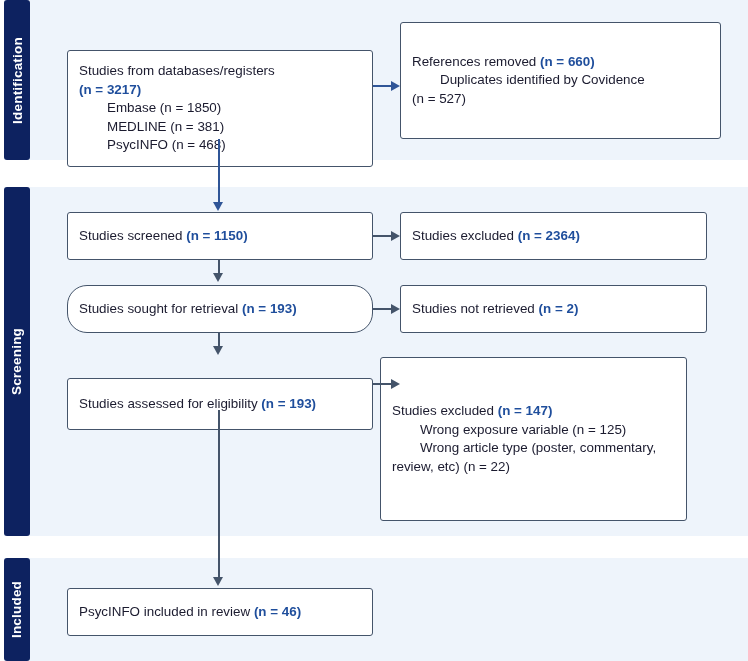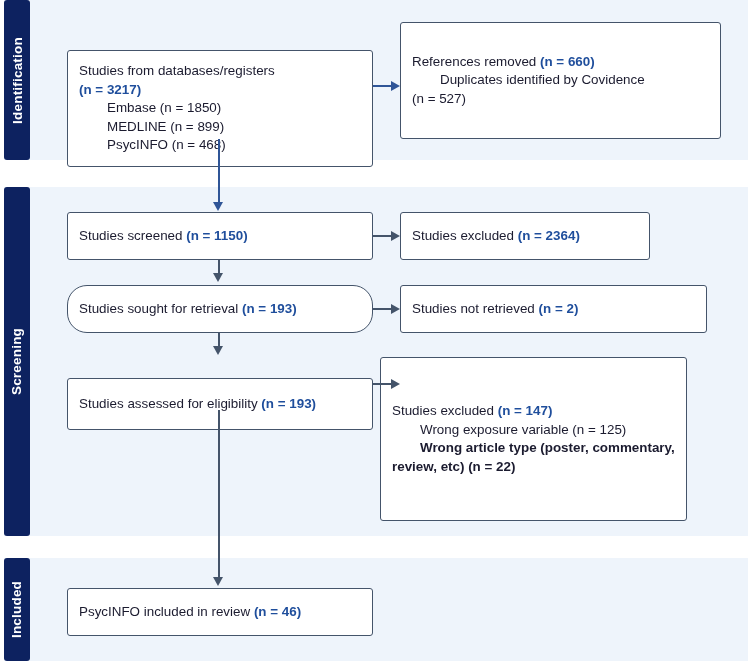--- a/index.html
+++ b/index.html
@@ -117,21 +117,21 @@
   </div>
   <div class="stage-band" style="top:558px; height:103px;">
     <span class="stage-band-label">Included</span>
   </div>
 
   <div class="flow-box" style="left:67px; top:22px; width:306px; height:117px;margin-top:28px;">
     <div class="flow-box-inner">
       <div class="line">Studies from databases/registers</div>
       <div class="line n">(n = 3217)</div>
       <div class="line indent">Embase (n = 1850)</div>
-      <div class="line indent">MEDLINE (n = 899)</div>
+      <div class="line indent">MEDLINE (n = 381)</div>
       <div class="line indent">PsycINFO (n = 468)</div>
     </div>
   </div>
 
   <div class="flow-box" style="left:400px; top:22px; width:321px; height:117px;">
     <div class="flow-box-inner">
       <div class="line"><span>References removed </span><span class="n">(n = 660)</span></div>
       <div class="line indent">Duplicates identified by Covidence</div>
       <div class="line">(n = 527)</div>
     </div>
@@ -142,21 +142,21 @@
 
   <div class="conn conn-v blue" style="left:218px; top:139px; width:1.8px; height:64px;"></div>
   <div class="arrow-down blue" style="left:213.4px; top:202px;"></div>
 
   <div class="flow-box" style="left:67px; top:212px; width:306px; height:48px;">
     <div class="flow-box-inner">
       <div class="line"><span>Studies screened </span><span class="n">(n = 1150)</span></div>
     </div>
   </div>
 
-  <div class="flow-box" style="left:400px; top:212px; width:250px; height:48px;">
+  <div class="flow-box" style="left:400px; top:212px; width:307px; height:48px;">
     <div class="flow-box-inner">
       <div class="line"><span>Studies excluded </span><span class="n">(n = 2364)</span></div>
     </div>
   </div>
 
   <div class="conn conn-h" style="left:373px; top:235px; width:18px;"></div>
   <div class="arrow-right" style="left:391px; top:230.5px;"></div>
 
   <div class="conn conn-v" style="left:218px; top:260px; height:14px;"></div>
   <div class="arrow-down" style="left:213.4px; top:273px;"></div>
@@ -182,21 +182,21 @@
   <div class="flow-box" style="left:67px; top:378px; width:306px; height:52px;">
     <div class="flow-box-inner">
       <div class="line"><span>Studies assessed for eligibility </span><span class="n">(n = 193)</span></div>
     </div>
   </div>
 
   <div class="flow-box" style="left:380px; top:357px; width:307px; height:164px;">
     <div class="flow-box-inner">
       <div class="line"><span>Studies excluded </span><span class="n">(n = 147)</span></div>
       <div class="line indent">Wrong exposure variable (n = 125)</div>
-      <div class="line wrap" style="text-indent:28px;font-weight:bold;">Wrong article type (poster, commentary, review, etc) (n = 22)</div>
+      <div class="line wrap" style="text-indent:28px;">Wrong article type (poster, commentary, review, etc) (n = 22)</div>
     </div>
   </div>
 
   <div class="conn conn-h" style="left:373px; top:383px; width:18px;"></div>
   <div class="arrow-right" style="left:391px; top:378.5px;"></div>
 
   <div class="conn conn-v" style="left:218px; top:410px; height:168px;"></div>
   <div class="arrow-down" style="left:213.4px; top:577px;"></div>
 
   <div class="flow-box" style="left:67px; top:588px; width:306px; height:48px;">

